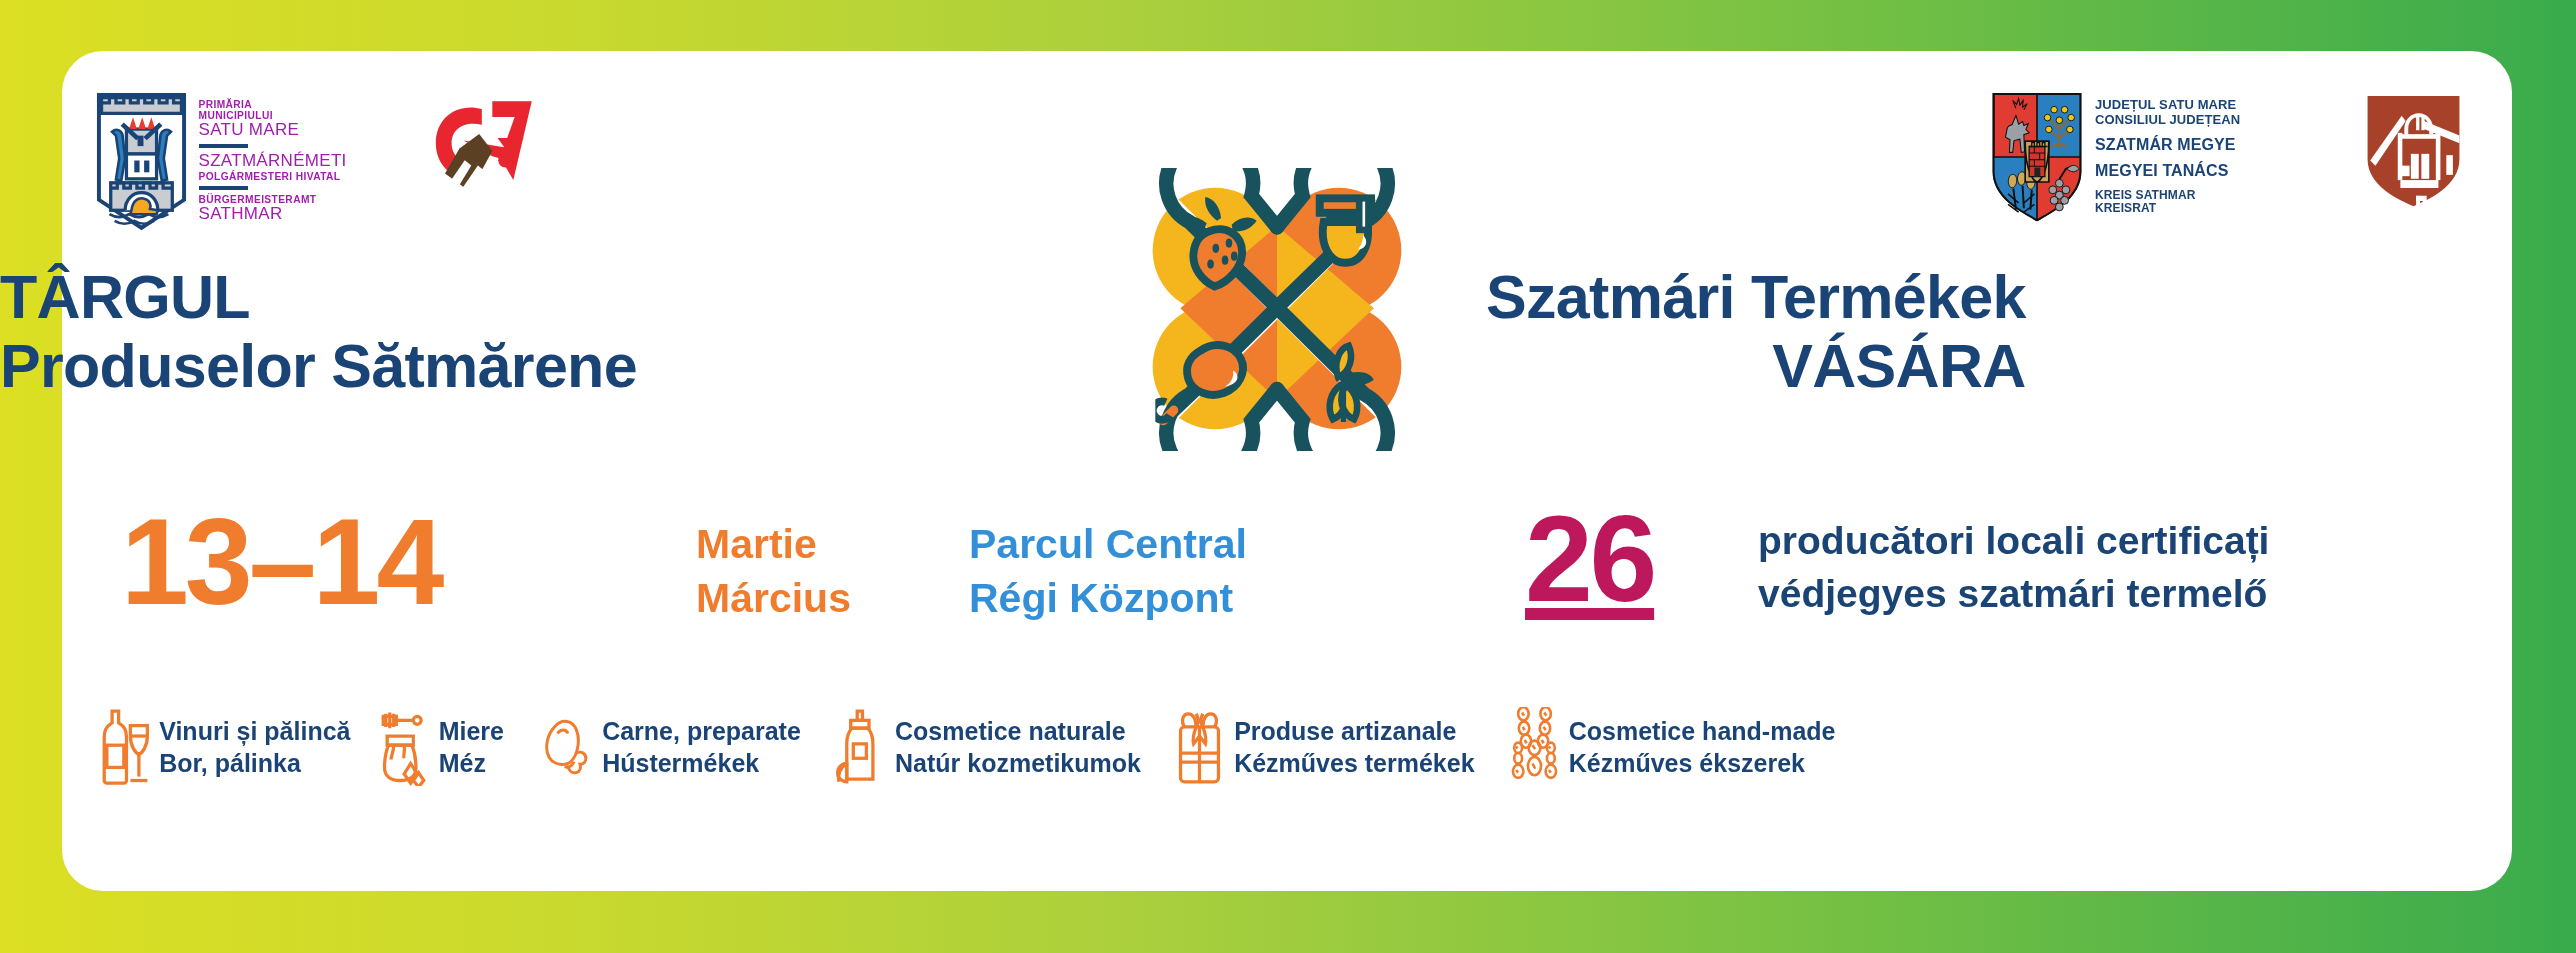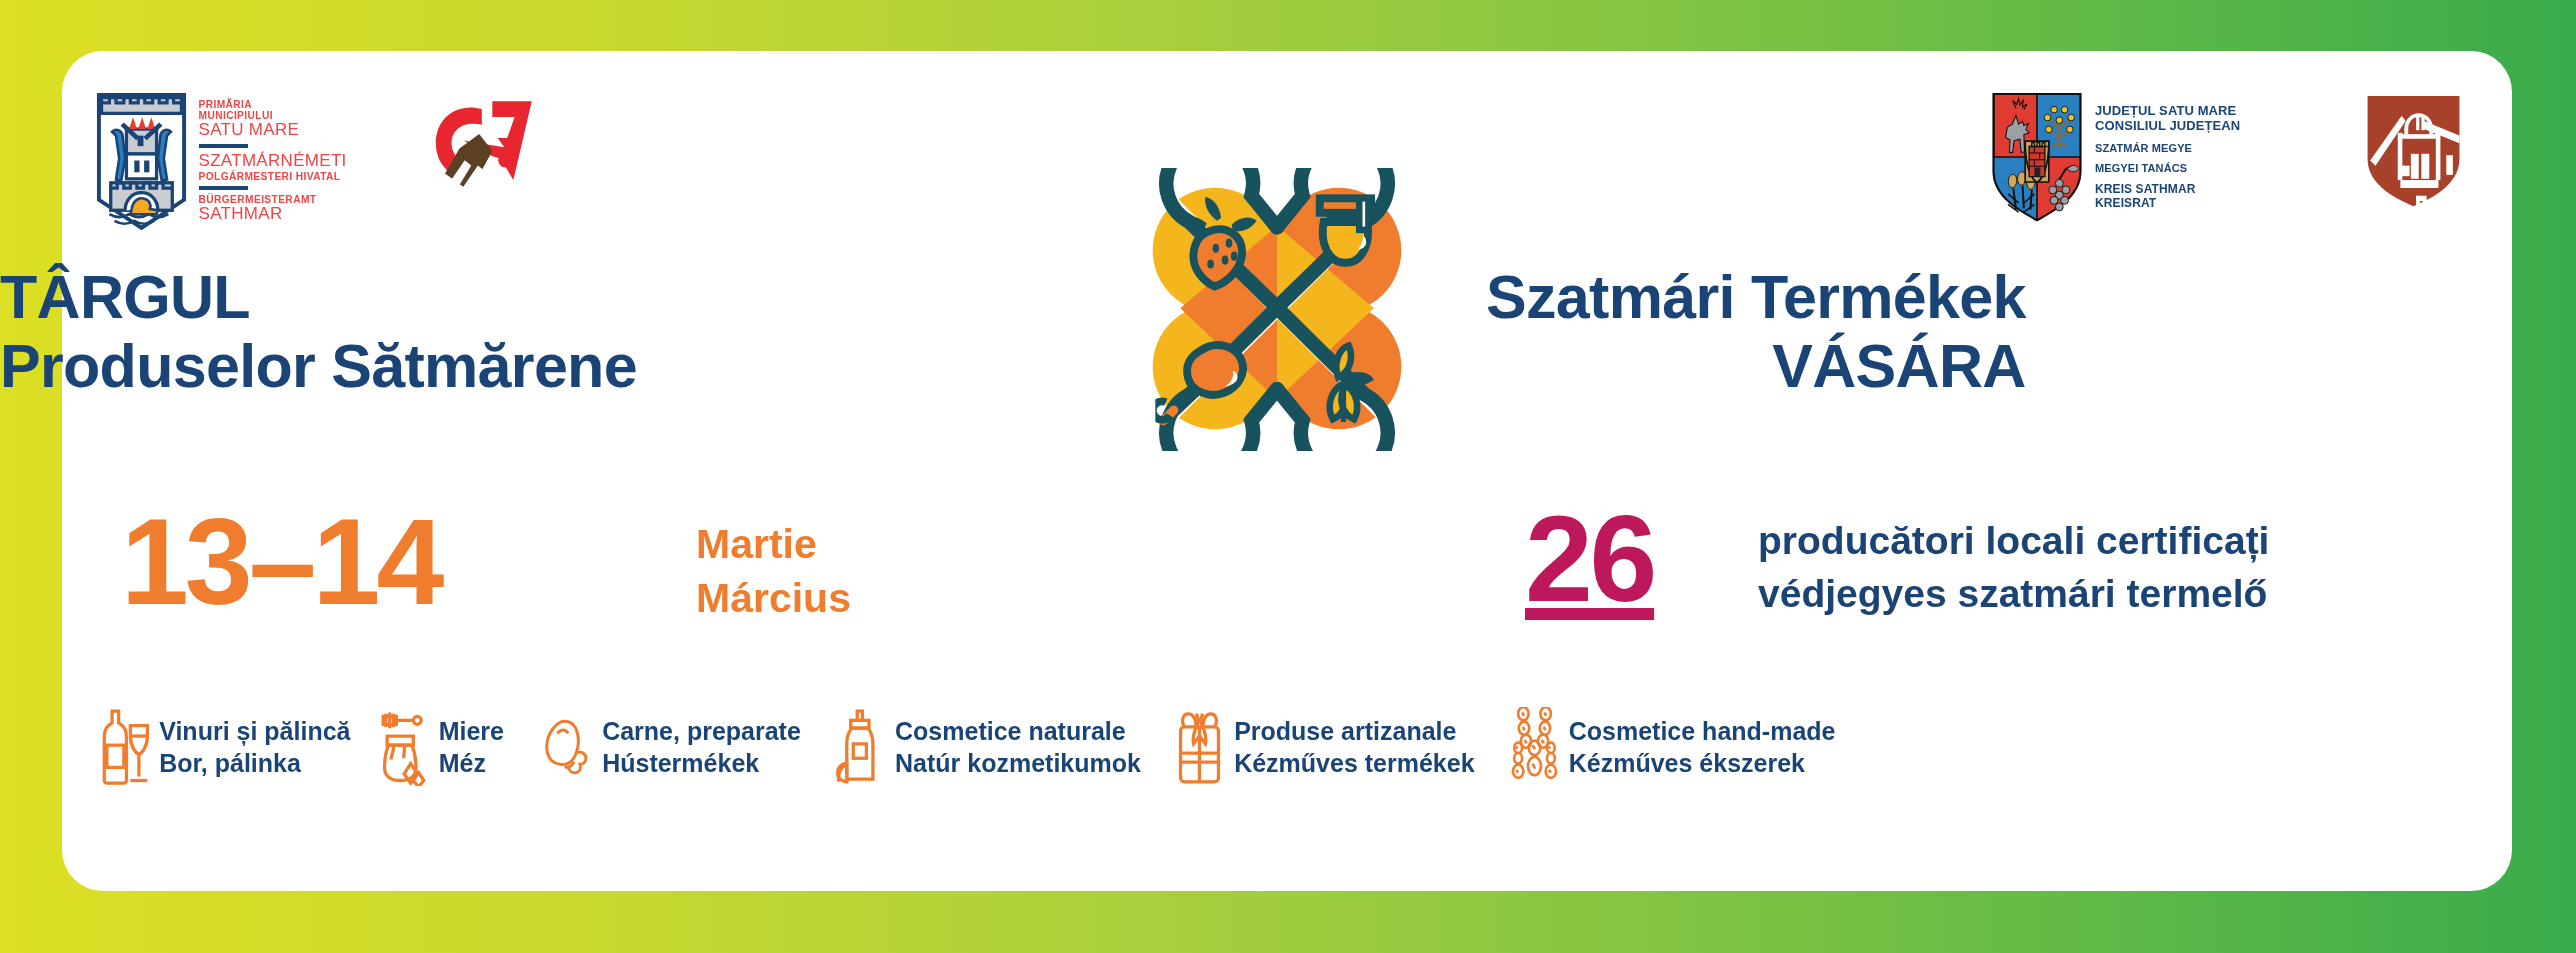--- a/index.html
+++ b/index.html
@@ -11,32 +11,32 @@
   }
   .stage{position:relative;width:2576px;height:954px;}
   .card{
     position:absolute;left:62px;top:51px;width:2450px;height:840px;
     background:#ffffff;border-radius:41px;
   }
 
   
   .logo-satu{position:absolute;left:95px;top:91px;display:flex;align-items:center;gap:10.5px;}
   .crest-satu{width:93px;height:141px;}
-  .satu-text{font-size:13px;line-height:1.08;color:#ef4444;}
+  .satu-text{font-size:13px;line-height:1.08;color:#a21caf;}
   .satu-text .sm{font-size:10.2px;font-weight:bold;letter-spacing:0.4px;}
   .satu-text .lg{font-size:17px;letter-spacing:0.3px;font-weight:400;}
   .satu-rule{width:49px;height:3.3px;background:#1b4476;margin:4.6px 0 4.6px 0;}
 
   .logo-cg7{position:absolute;left:424px;top:97px;width:113px;height:99px;}
 
   .logo-county{position:absolute;left:1991px;top:91px;display:flex;align-items:center;gap:12px;}
   .crest-county{width:92px;height:132px;}
   .county-text{color:#1b4476;font-weight:bold;line-height:1.12;}
   .county-text .b1{font-size:13px;letter-spacing:0.1px;}
-  .county-text .b2{font-size:11px;letter-spacing:0.1px;margin-top:8.5px;}
+  .county-text .b2{font-size:16px;letter-spacing:0.1px;margin-top:8.5px;}
   .county-text .b3{font-size:12px;letter-spacing:0.1px;margin-top:8.5px;}
 
   .logo-house{position:absolute;left:2361px;top:92px;width:105px;height:125px;}
 
   
   .emblem{position:absolute;left:1129px;top:168px;width:296px;height:283px;}
 
   
   .title-left{position:absolute;left:0;top:266px;width:1111px;text-align:left;
      color:#1b4476;font-weight:bold;line-height:1.02;}
@@ -288,20 +288,24 @@
     <div class="l1">Szatmári Termékek</div>
     <div class="l2">VÁSÁRA</div>
   </div>
 
   <div class="band">
     <div class="dates">13–14</div>
     <div class="month">
       <div>Martie</div>
       <div>Március</div>
     </div>
+    <div class="place">
+      <div>Parcul Central</div>
+      <div>Régi Központ</div>
+    </div>
     <div class="count">26</div>
     <div class="count-text">
       <div>producători locali certificați</div>
       <div>védjegyes szatmári termelő</div>
     </div>
   </div>
 
   <div class="cats">
 
     <div class="cat">

